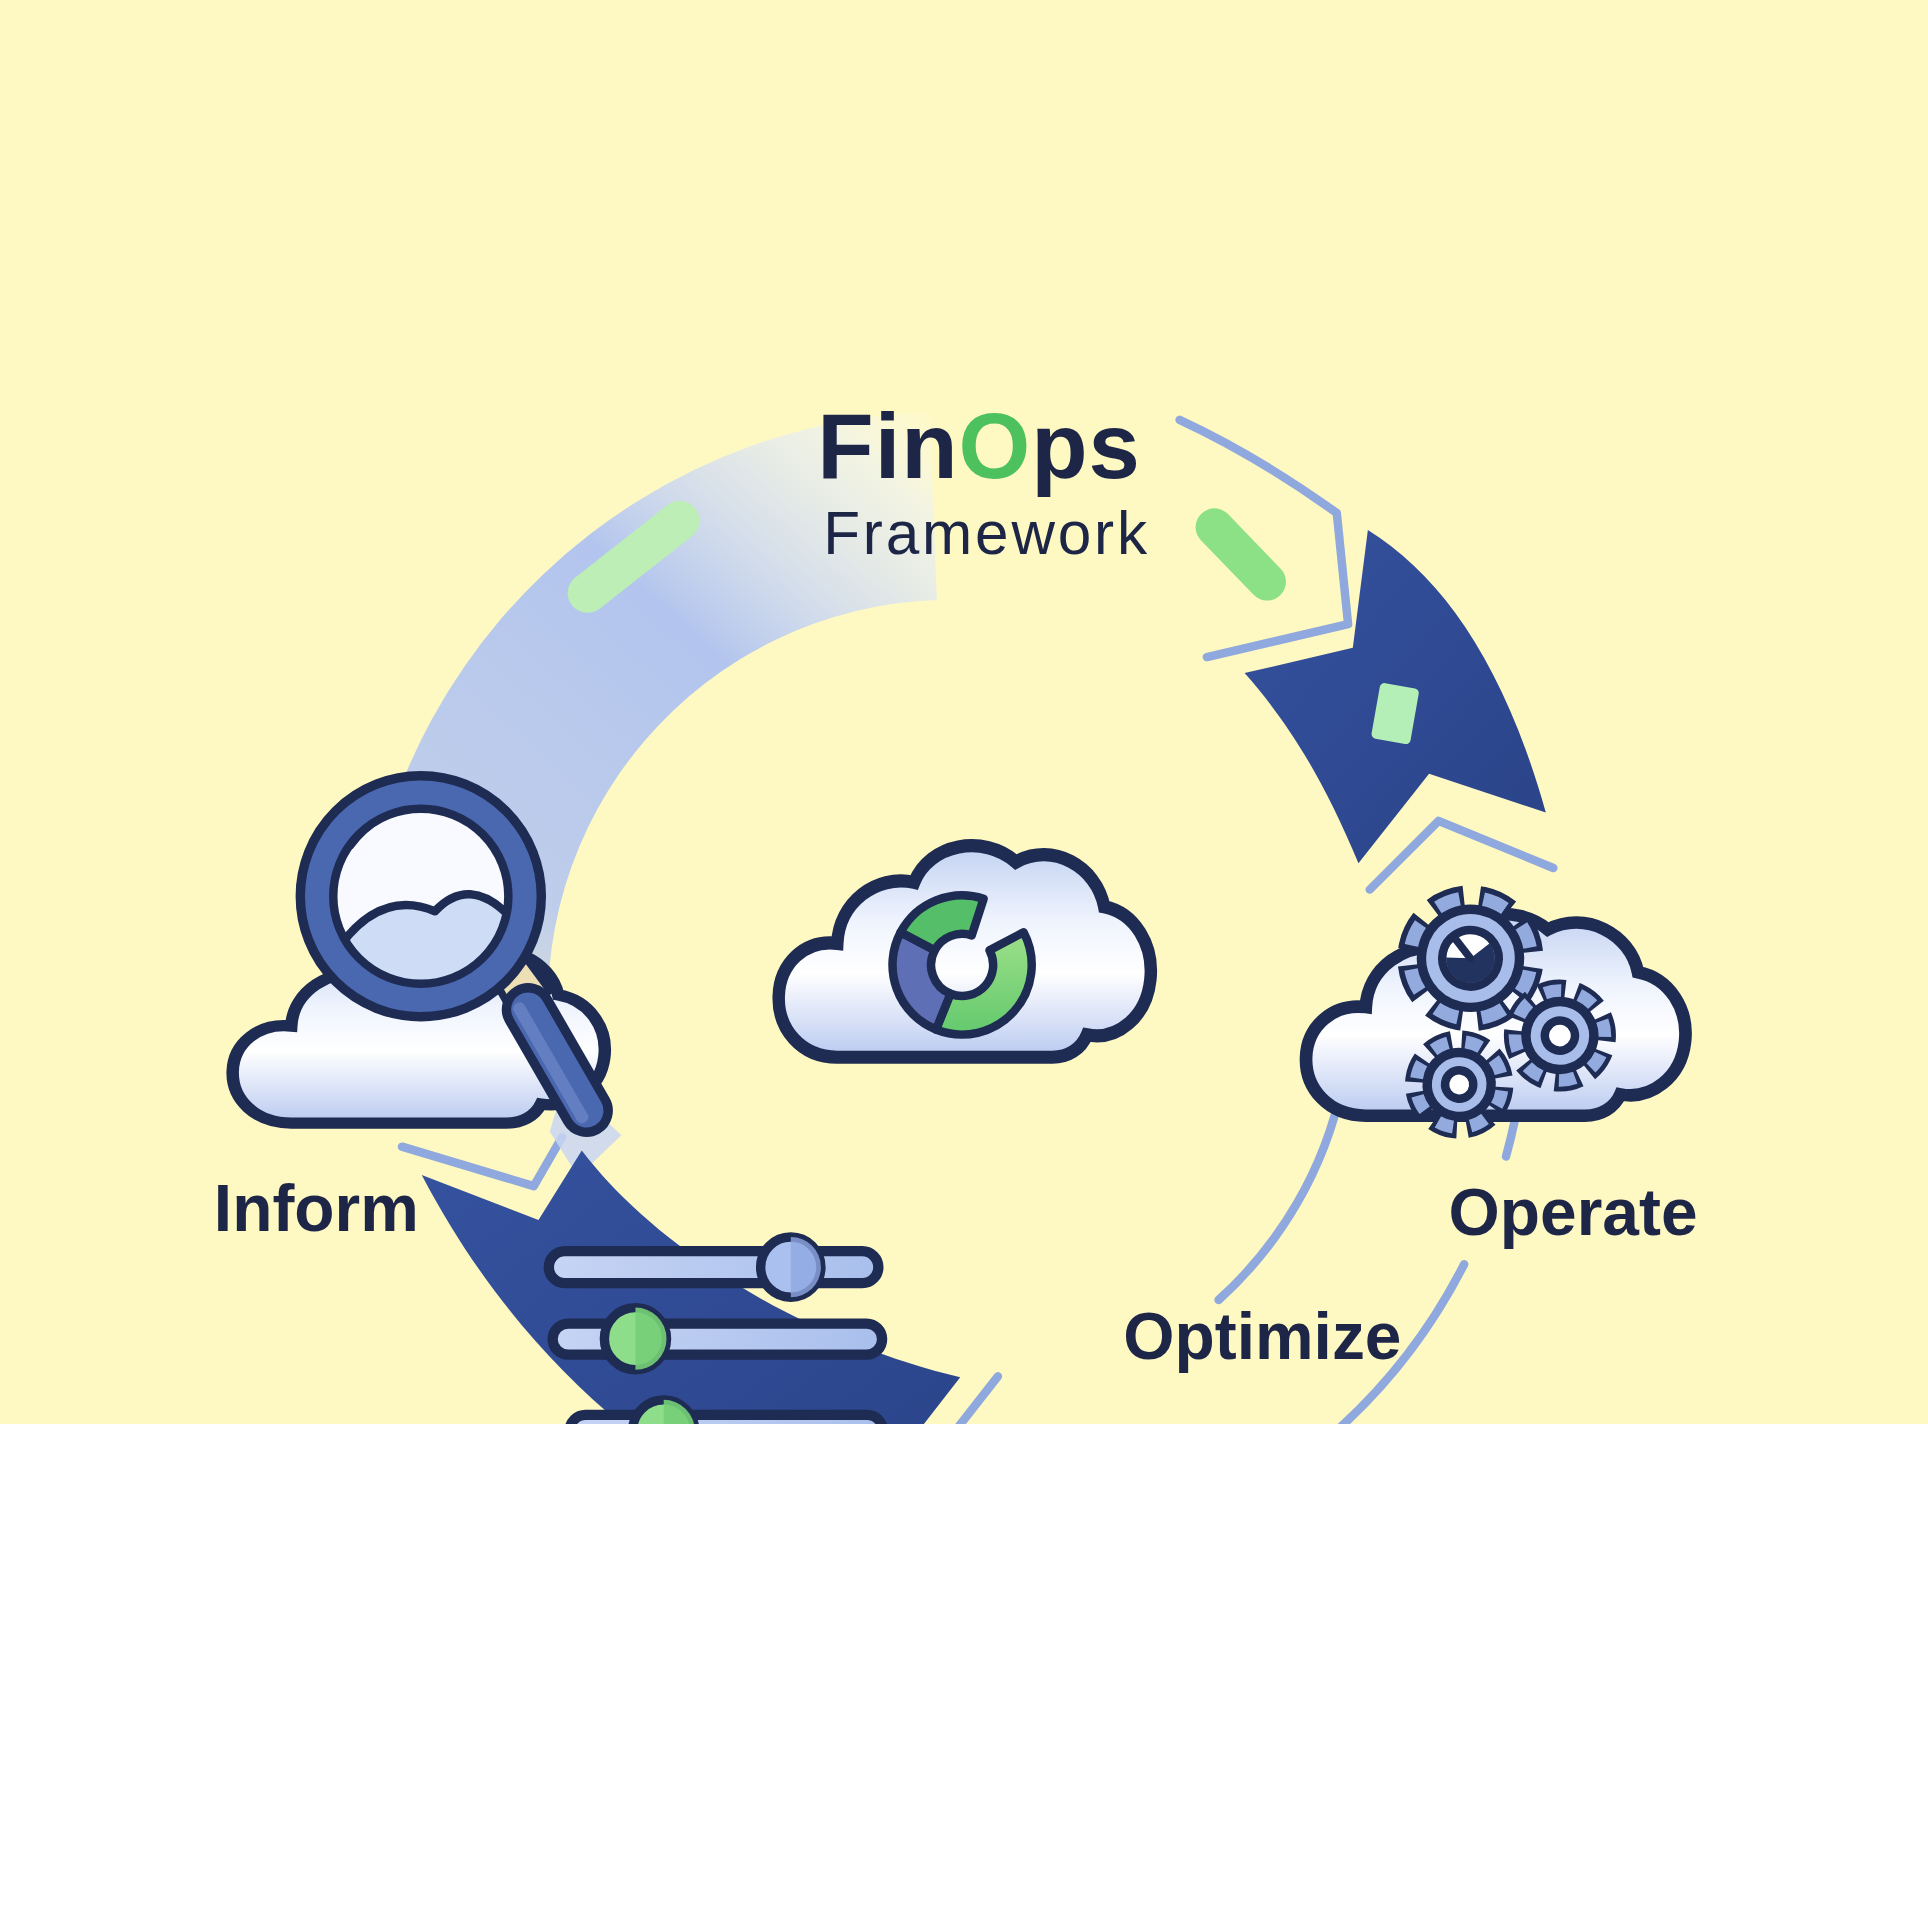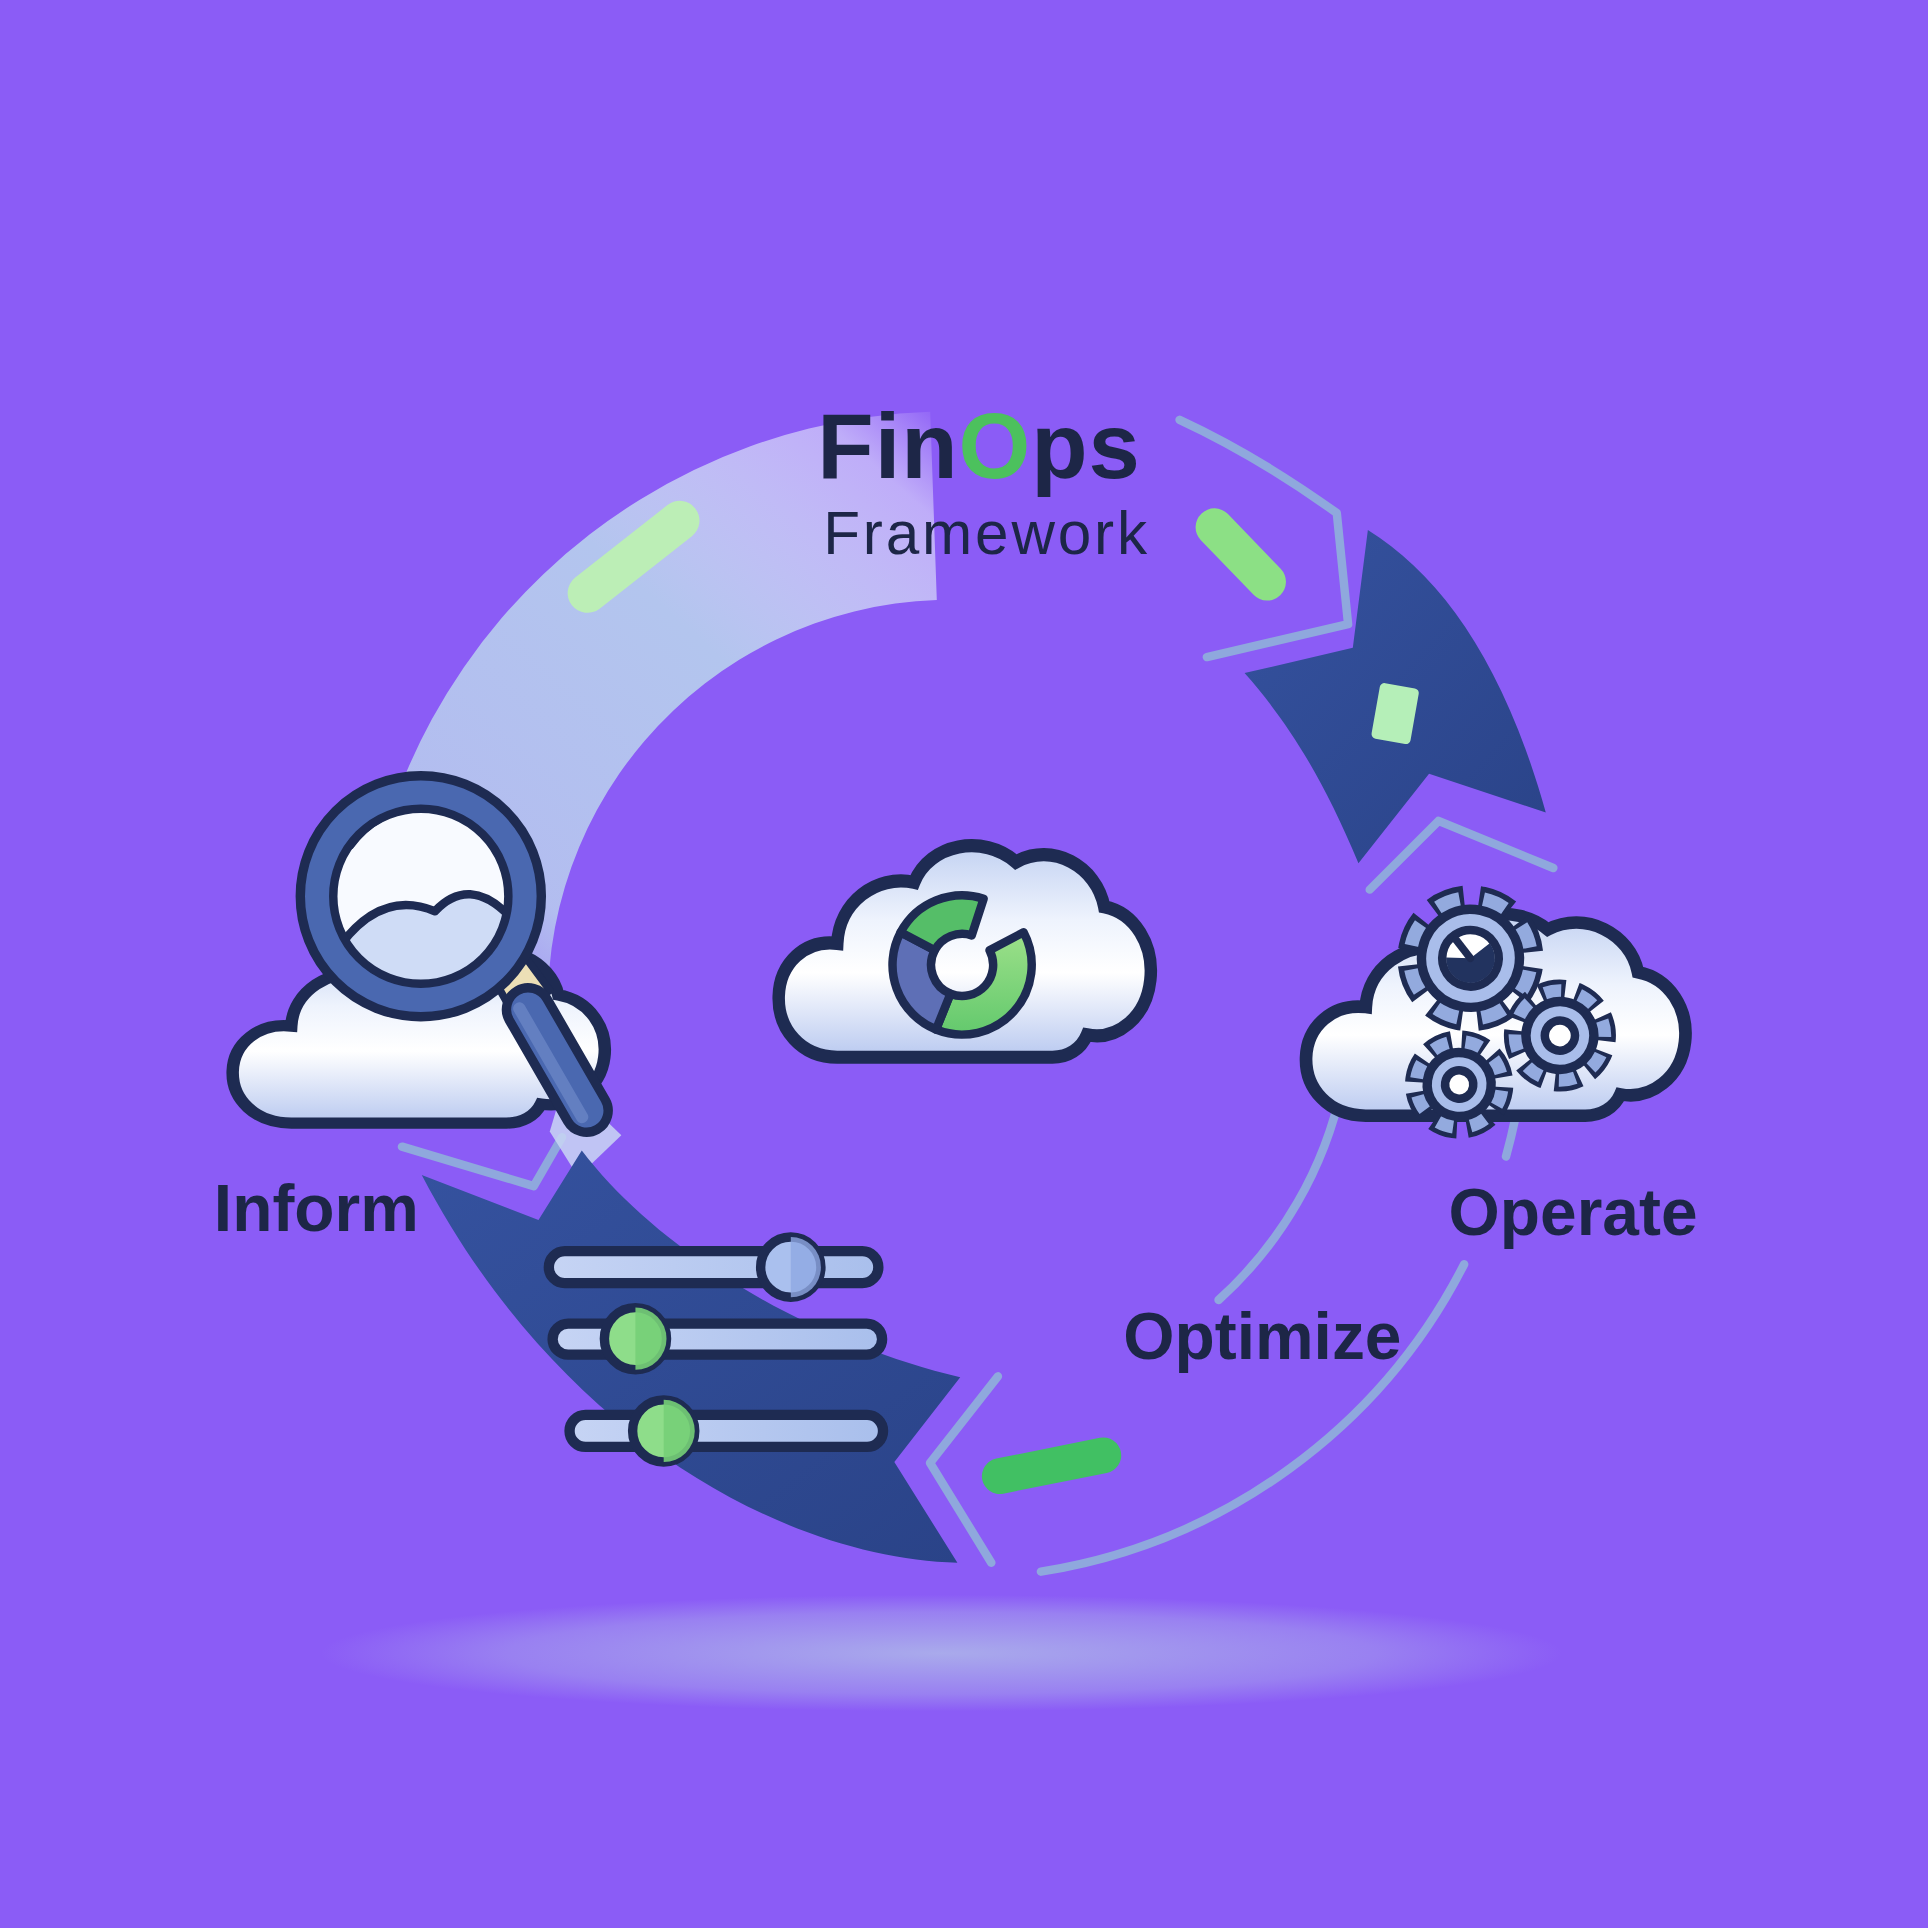--- a/index.html
+++ b/index.html
@@ -1,20 +1,20 @@
 <!DOCTYPE html>
 <html style="--navy_text: #1d2647; --green_accent: #4cc15d; --arrow_navy: #2e4a94; --band_periwinkle: #b7c8ef; --thin_arc_blue: #8fa8dd; --icon_outline: #1e2b52; --cloud_periwinkle: #b9c9f0; --mint_dash: #b9edb4; --bright_green_dash: #41c063; --donut_green: #55be68; --donut_light_green: #8edc7f; --donut_blue: #5e6fb6; --magnifier_blue: #4a68b0; --handle_joint_beige: #ecdfb6;font-size:15px"><head>
 <meta charset="utf-8">
 <style>
   :root{
     --navy_text:#1d2647;
     --green_accent:#4cc15d;
   }
   html,body{margin:0;padding:0;background:#ffffff;}
-  .stage{width:1928px;height:1928px;position:relative;background:#8b5cf6;overflow:hidden;}
+  .stage{width:1928px;height:1424px;position:relative;background:#fef9c3;overflow:hidden;}
   svg{display:block;}
   text{font-family:"Liberation Sans", sans-serif;}
   .title-main{font-weight:700;font-size:98px;fill:var(--navy_text);letter-spacing:1px;}
   .title-accent{fill:var(--green_accent);}
   .title-sub{font-weight:400;font-size:64px;fill:var(--navy_text);letter-spacing:3px;}
   .phase-label{font-weight:700;font-size:70px;fill:var(--navy_text);}
 </style>
 </head>
 <body>
 

